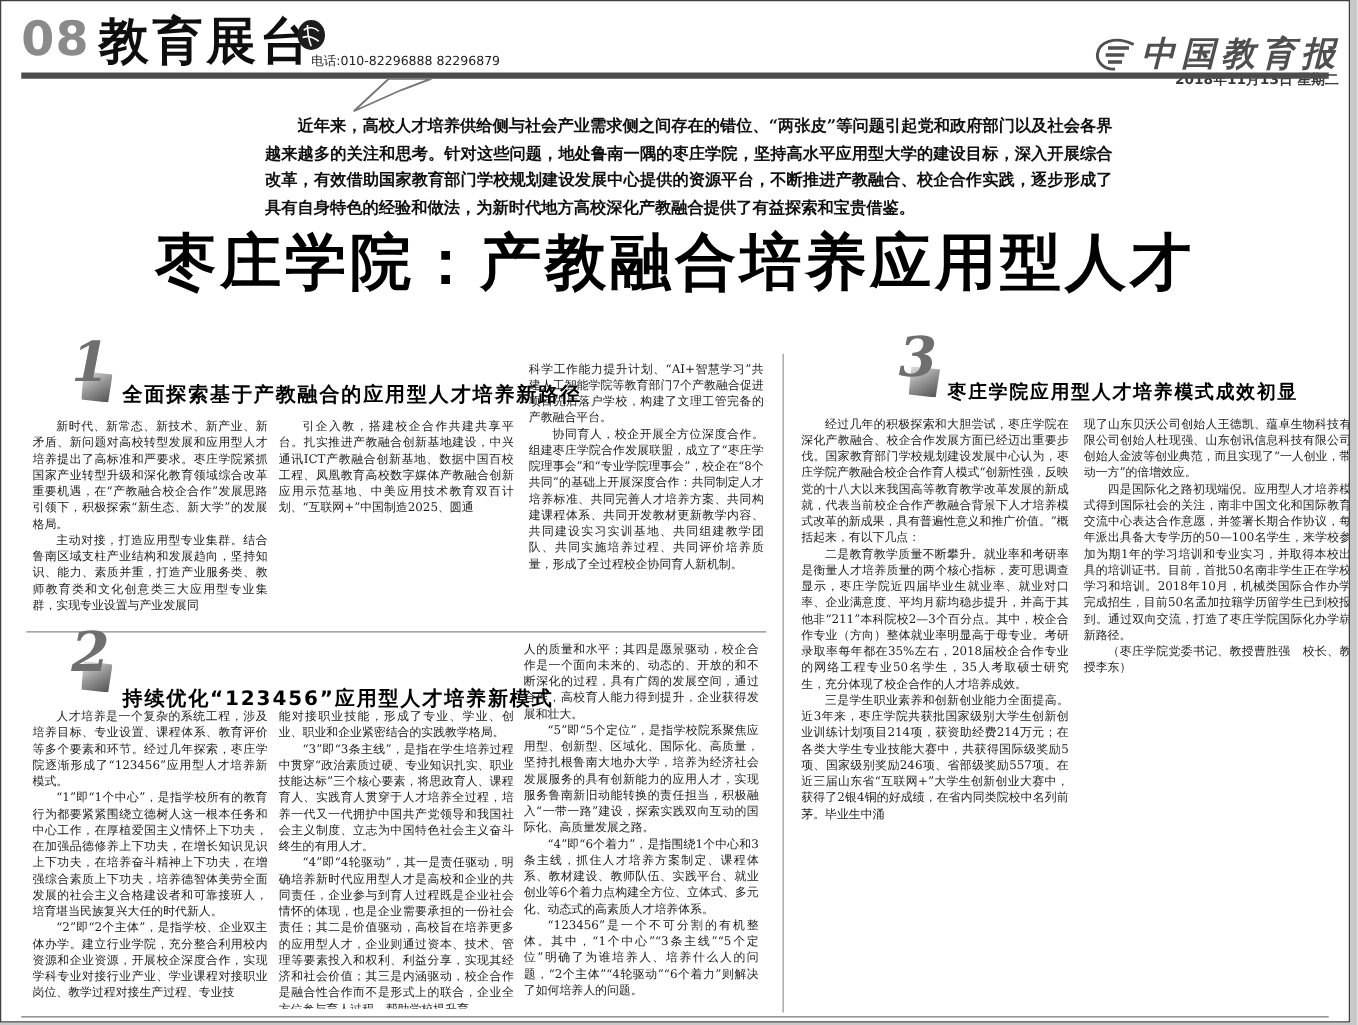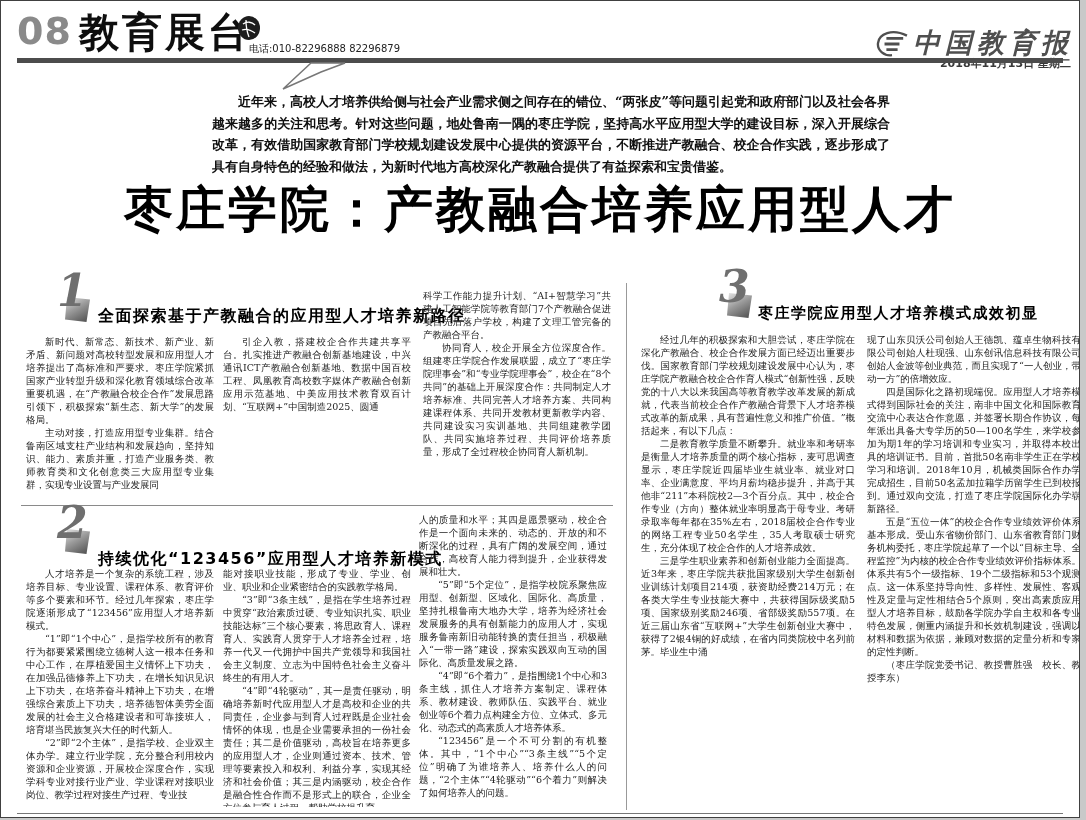--- a/index.html
+++ b/index.html
@@ -130,17 +130,16 @@
   </div>
   <div class="sec-title" style="left:757px;top:303px;font-size:15px">枣庄学院应用型人才培养模式成效初显</div>
   <div class="col w-right" style="left:640px;top:332px;height:470px">
       <p>经过几年的积极探索和大胆尝试，枣庄学院在深化产教融合、校企合作发展方面已经迈出重要步伐。国家教育部门学校规划建设发展中心认为，枣庄学院产教融合校企合作育人模式“创新性强，反映党的十八大以来我国高等教育教学改革发展的新成就，代表当前校企合作产教融合背景下人才培养模式改革的新成果，具有普遍性意义和推广价值。”概括起来，有以下几点：</p>
       <p>二是教育教学质量不断攀升。就业率和考研率是衡量人才培养质量的两个核心指标，麦可思调查显示，枣庄学院近四届毕业生就业率、就业对口率、企业满意度、平均月薪均稳步提升，并高于其他非“211”本科院校2—3个百分点。其中，校企合作专业（方向）整体就业率明显高于母专业。考研录取率每年都在35%左右，2018届校企合作专业的网络工程专业50名学生，35人考取硕士研究生，充分体现了校企合作的人才培养成效。</p>
       <p>三是学生职业素养和创新创业能力全面提高。近3年来，枣庄学院共获批国家级别大学生创新创业训练计划项目214项，获资助经费214万元；在各类大学生专业技能大赛中，共获得国际级奖励5项、国家级别奖励246项、省部级奖励557项。在近三届山东省“互联网+”大学生创新创业大赛中，获得了2银4铜的好成绩，在省内同类院校中名列前茅。毕业生中涌</p>
     </div>
   <div class="col w-right" style="left:866px;top:332px;height:470px">
       <p class="cont">现了山东贝沃公司创始人王德凯、蕴卓生物科技有限公司创始人杜现强、山东创讯信息科技有限公司创始人金波等创业典范，而且实现了“一人创业，带动一方”的倍增效应。</p>
       <p>四是国际化之路初现端倪。应用型人才培养模式得到国际社会的关注，南非中国文化和国际教育交流中心表达合作意愿，并签署长期合作协议，每年派出具备大专学历的50—100名学生，来学校参加为期1年的学习培训和专业实习，并取得本校出具的培训证书。目前，首批50名南非学生正在学校学习和培训。2018年10月，机械类国际合作办学完成招生，目前50名孟加拉籍学历留学生已到校报到。通过双向交流，打造了枣庄学院国际化办学崭新路径。</p>
-      <p>五是“五位一体”的校企合作专业绩效评价体系基本形成。受山东省物价部门、山东省教育部门财务机构委托，枣庄学院起草了一个以“目标主导、全程监控”为内核的校企合作专业绩效评价指标体系。体系共有5个一级指标、19个二级指标和53个观测点。这一体系坚持导向性、多样性、发展性、客观性及定量与定性相结合5个原则，突出高素质应用型人才培养目标，鼓励各学院办学自主权和各专业特色发展，侧重内涵提升和长效机制建设，强调以材料和数据为依据，兼顾对数据的定量分析和专家的定性判断。</p>
       <p>（枣庄学院党委书记、教授曹胜强　校长、教授李东）</p>
     </div>
 
 </div>
 
 </body></html>

